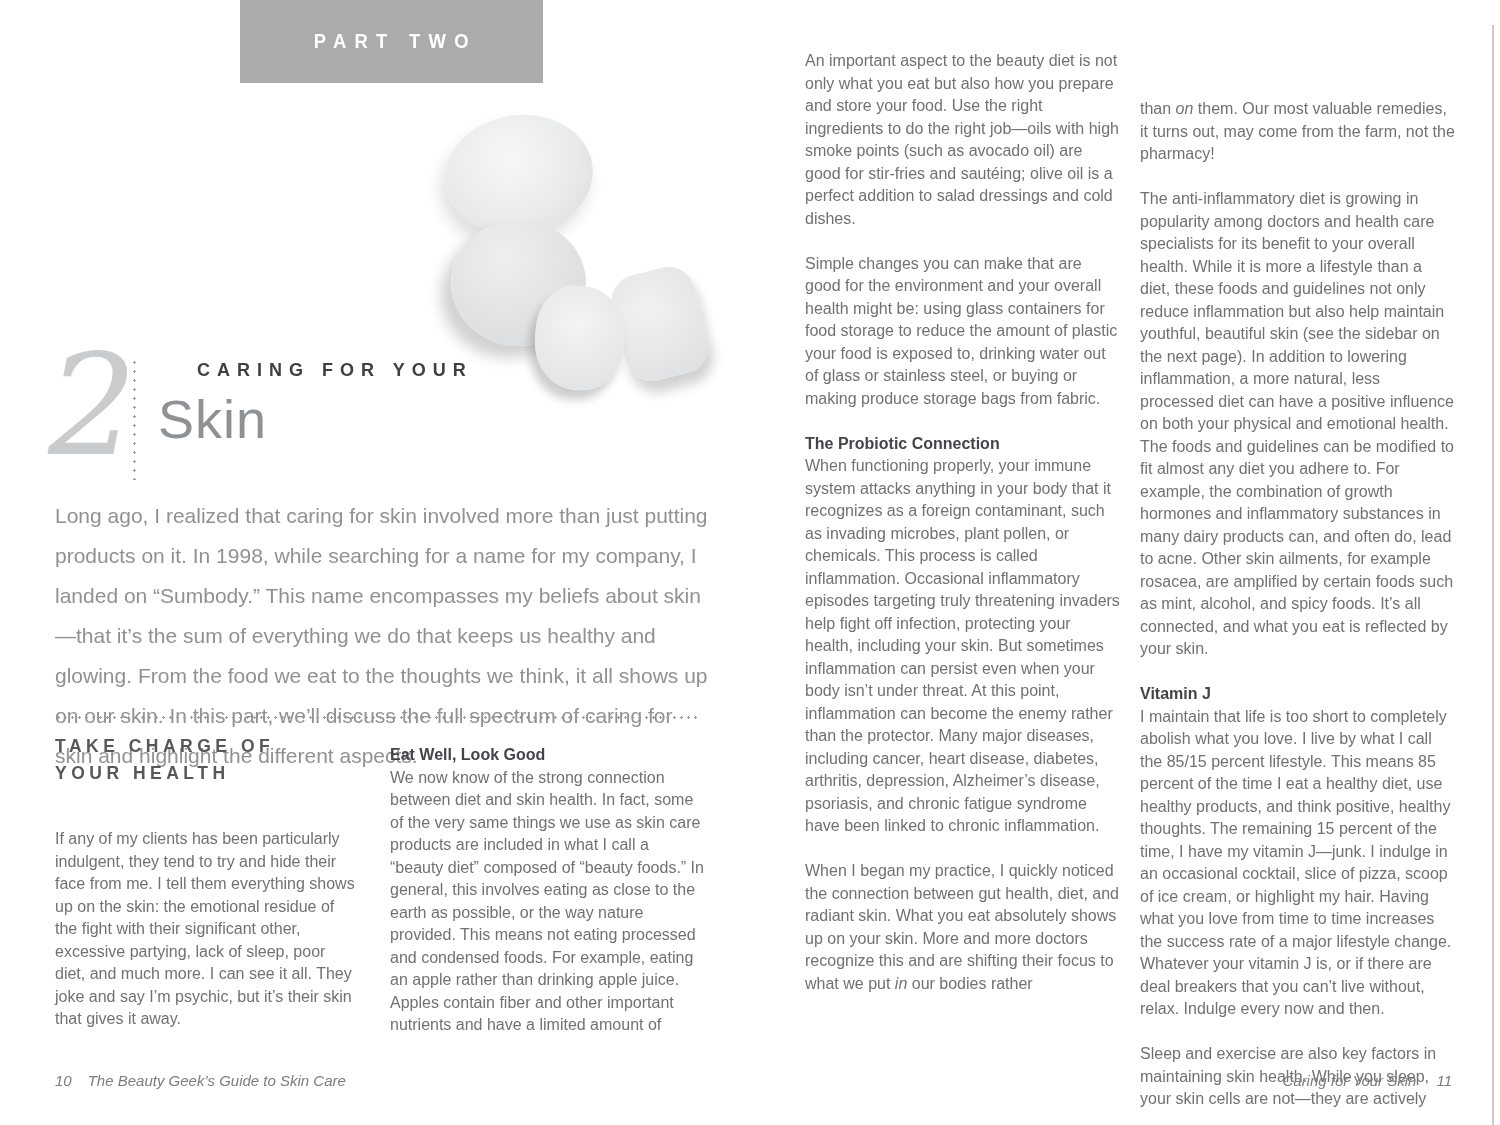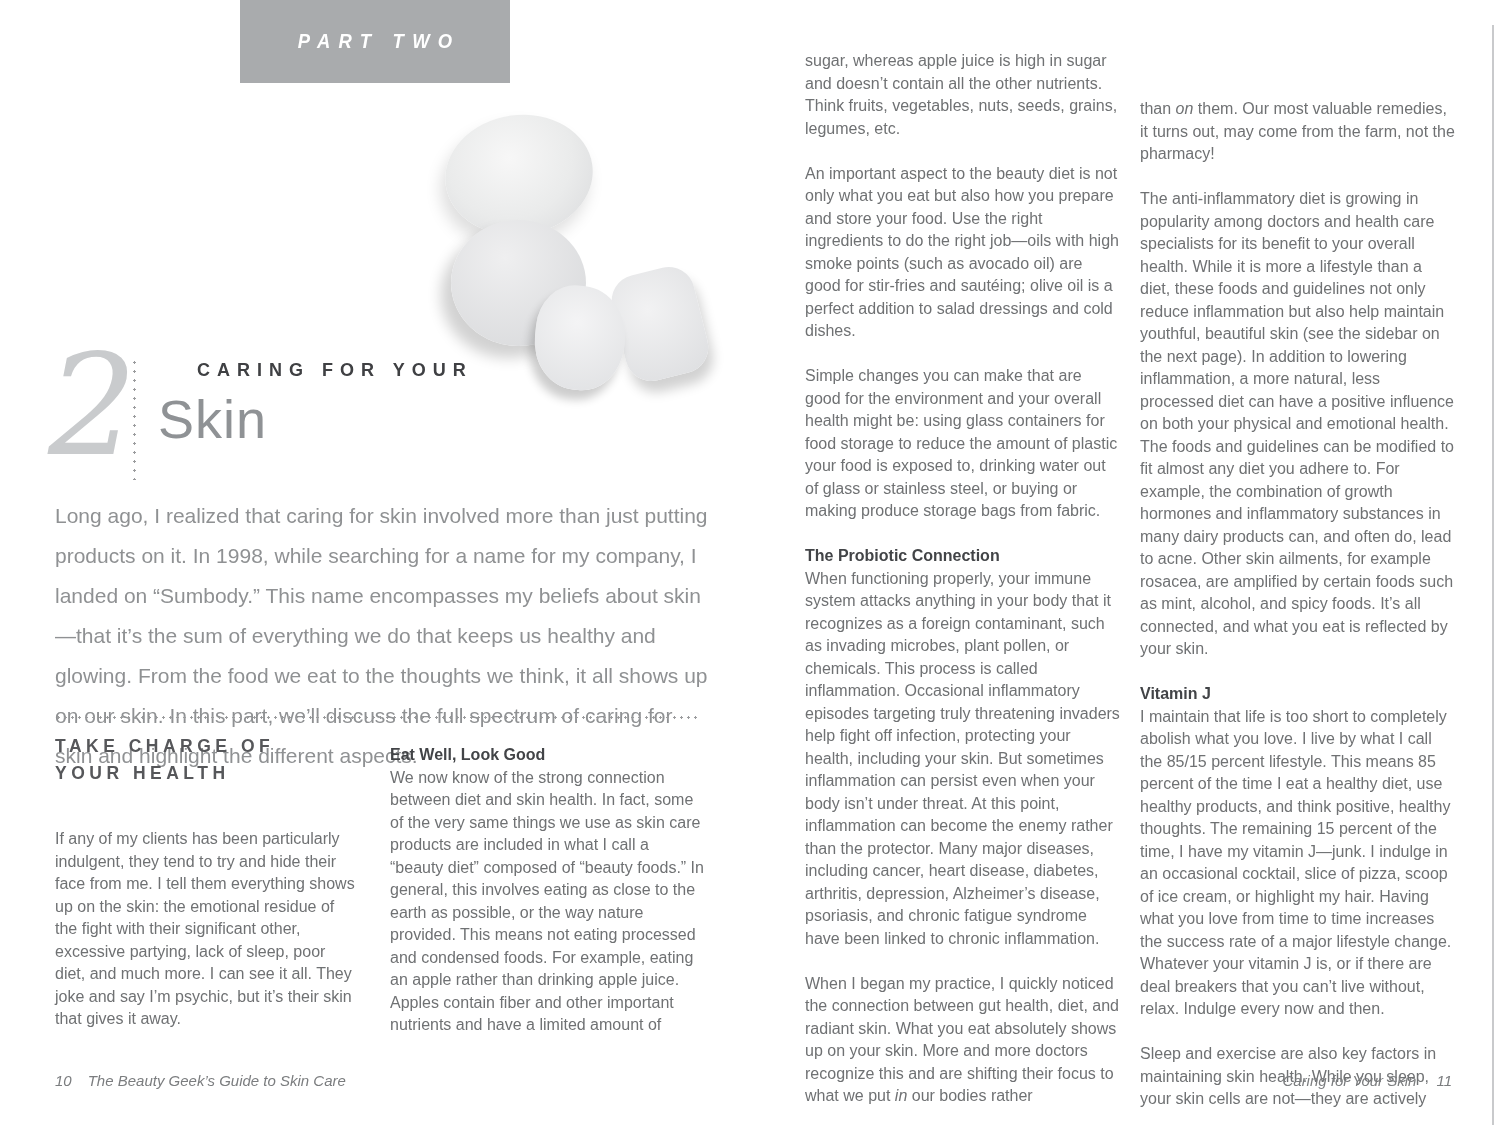--- a/index.html
+++ b/index.html
@@ -6,22 +6,22 @@
     --part-box-bg:#a9abad; --body-text:#6f7173; --heading-text:#424447;
     --intro-text:#8f9193; --chapter-number:#c9cbcd; --chapter-title:#8f9295;
     --kicker-text:#3f4043; --take-charge-text:#56575a; --footer-text:#7b7d7f;
     --dot-color:#9a9b9d; --page-edge:#c9cacc;
   }
   *{box-sizing:border-box; margin:0; padding:0;}
   body{background:#fff; font-family:"Liberation Sans", sans-serif;}
   .spread{position:relative; width:1500px; height:1125px; background:#fff; overflow:hidden;}
 
   
-  .part-box{position:absolute; left:240px; top:0; width:270px; height:83px;
-    background:var(--part-box-bg); display:flex; align-items:center; justify-content:center;font-style:italic;}
+  .part-box{position:absolute; left:240px; top:0; width:303px; height:83px;
+    background:var(--part-box-bg); display:flex; align-items:center; justify-content:center;}
   .part-label{color:#ffffff; font-size:20px; font-weight:700; letter-spacing:9px;
     padding-left:9px; transform:scaleX(.92); white-space:nowrap;}
 
   
   .photo{position:absolute; left:430px; top:95px; width:320px; height:320px;}
   .photo div{position:absolute;}
   .fuzzy{left:15px; top:20px; width:148px; height:120px; border-radius:50%;
     background:radial-gradient(ellipse at 45% 35%, #f7f7f7 0%, #eaebeb 55%, #d8d9db 100%);
     box-shadow:-6px 10px 16px rgba(0,0,0,.13); transform:rotate(-8deg); z-index:1;}
   .smooth{left:21px; top:125px; width:135px; height:126px; border-radius:50%;
@@ -114,21 +114,20 @@
       <p class="body-p">We now know of the strong connection between diet and skin health. In fact, some of the very same things we use as skin care products are included in what I call a “beauty diet” composed of “beauty foods.” In general, this involves eating as close to the earth as possible, or the way nature provided. This means not eating processed and condensed foods. For example, eating an apple rather than drinking apple juice. Apples contain fiber and other important nutrients and have a limited amount of</p>
     </div>
 
     <div class="footer footer-left">
       <span class="pnum">10</span><span class="ftitle">The Beauty Geek’s Guide to Skin Care</span>
     </div>
   </div>
 
   <div>
     <div class="col rcol1">
-        <p class="body-p">sugar, whereas apple juice is high in sugar and doesn’t contain all the other nutrients. Think fruits, vegetables, nuts, seeds, grains, legumes, etc.</p>
         <p class="body-p">An important aspect to the beauty diet is not only what you eat but also how you prepare and store your food. Use the right ingredients to do the right job—oils with high smoke points (such as avocado oil) are good for stir-fries and sautéing; olive oil is a perfect addition to salad dressings and cold dishes.</p>
         <p class="body-p">Simple changes you can make that are good for the environment and your overall health might be: using glass containers for food storage to reduce the amount of plastic your food is exposed to, drinking water out of glass or stainless steel, or buying or making produce storage bags from fabric.</p>
         <div class="sub-heading">The Probiotic Connection</div>
         <p class="body-p">When functioning properly, your immune system attacks anything in your body that it recognizes as a foreign contaminant, such as invading microbes, plant pollen, or chemicals. This process is called inflammation. Occasional inflammatory episodes targeting truly threatening invaders help fight off infection, protecting your health, including your skin. But sometimes inflammation can persist even when your body isn’t under threat. At this point, inflammation can become the enemy rather than the protector. Many major diseases, including cancer, heart disease, diabetes, arthritis, depression, Alzheimer’s disease, psoriasis, and chronic fatigue syndrome have been linked to chronic inflammation.</p>
         <p class="body-p"><span>When I began my practice, I quickly noticed the connection between gut health, diet, and radiant skin. What you eat absolutely shows up on your skin. More and more doctors recognize this and are shifting their focus to what we put </span><span class="it">in</span><span> our bodies rather</span></p>
       </div>
     <div class="col rcol2">
         <p class="body-p"><span>than </span><span class="it">on</span><span> them. Our most valuable remedies, it turns out, may come from the farm, not the pharmacy!</span></p>
         <p class="body-p">The anti-inflammatory diet is growing in popularity among doctors and health care specialists for its benefit to your overall health. While it is more a lifestyle than a diet, these foods and guidelines not only reduce inflammation but also help maintain youthful, beautiful skin (see the sidebar on the next page). In addition to lowering inflammation, a more natural, less processed diet can have a positive influence on both your physical and emotional health. The foods and guidelines can be modified to fit almost any diet you adhere to. For example, the combination of growth hormones and inflammatory substances in many dairy products can, and often do, lead to acne. Other skin ailments, for example rosacea, are amplified by certain foods such as mint, alcohol, and spicy foods. It’s all connected, and what you eat is reflected by your skin.</p>
         <div class="sub-heading">Vitamin J</div>

